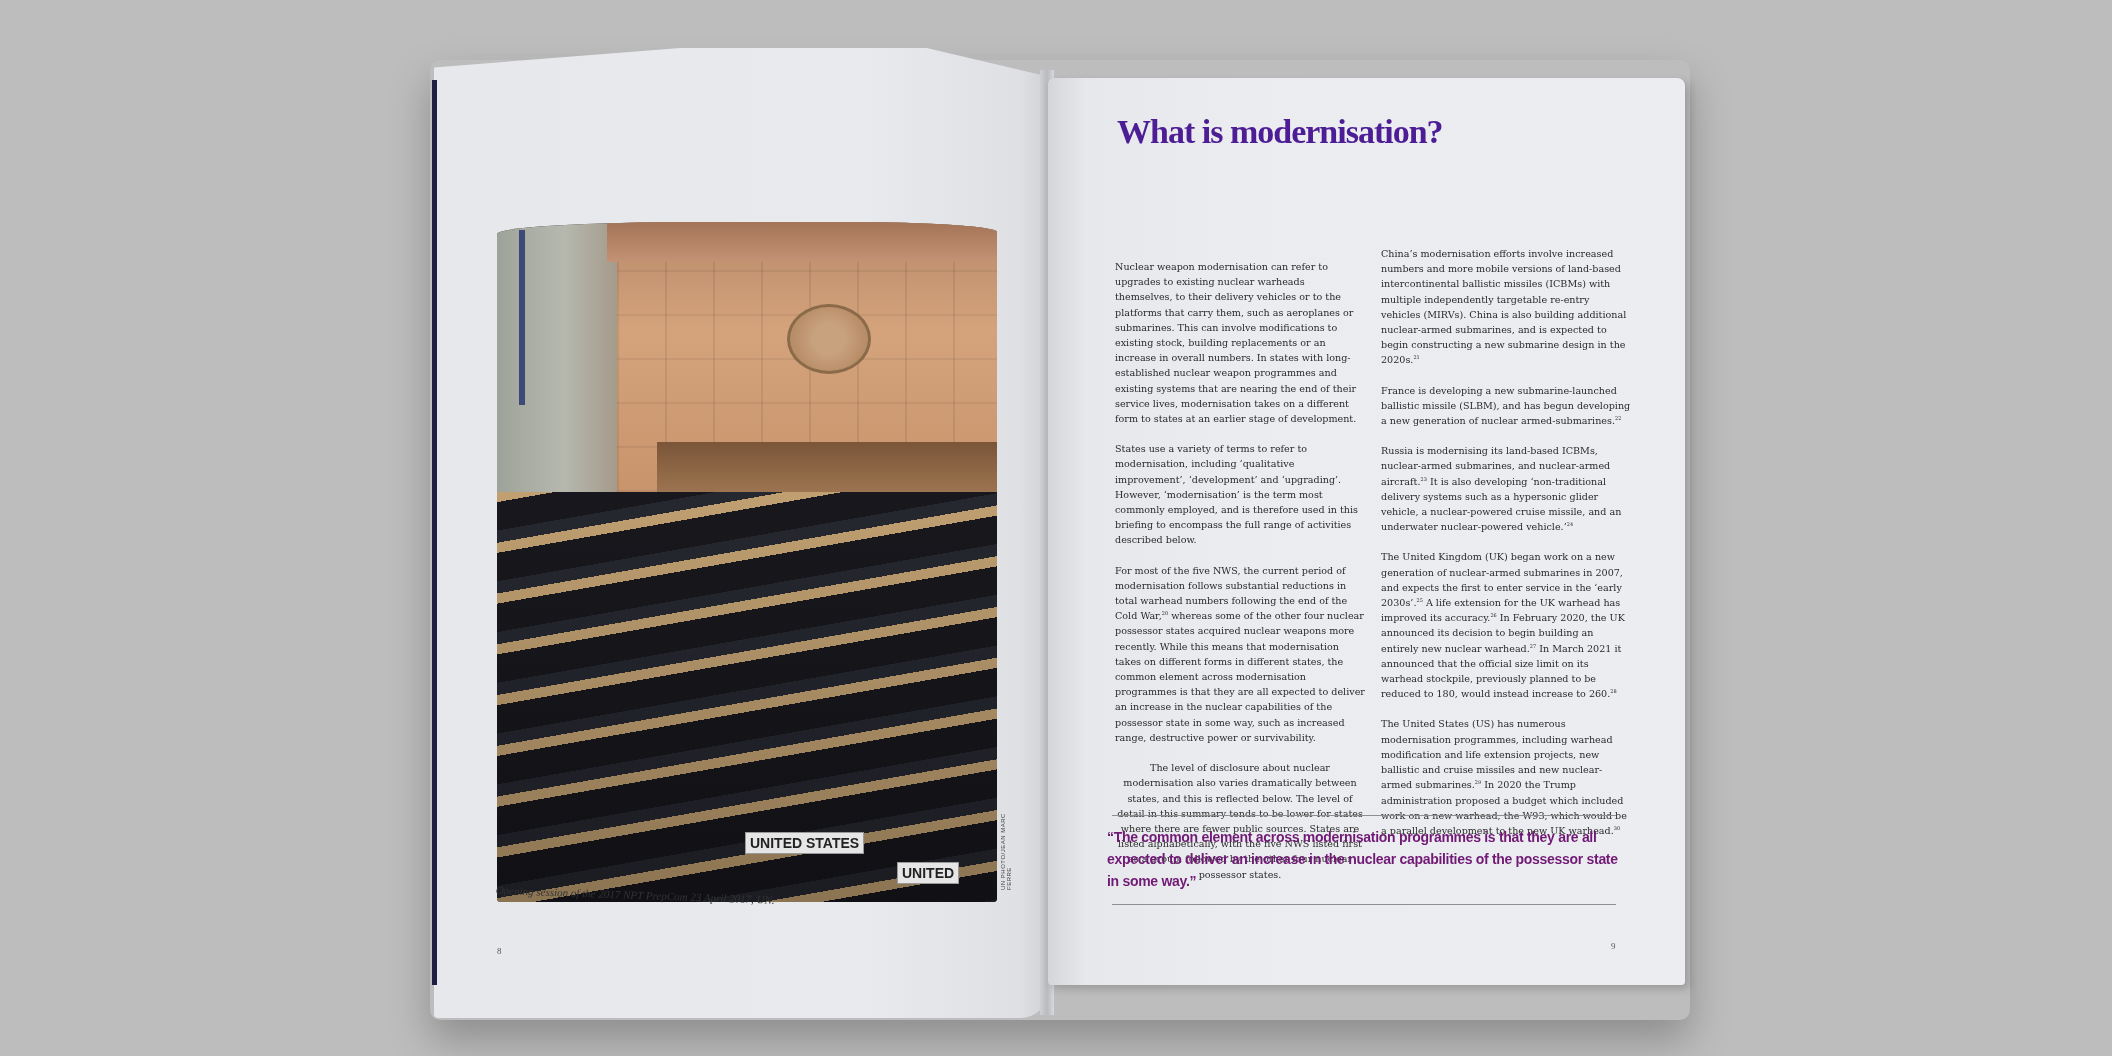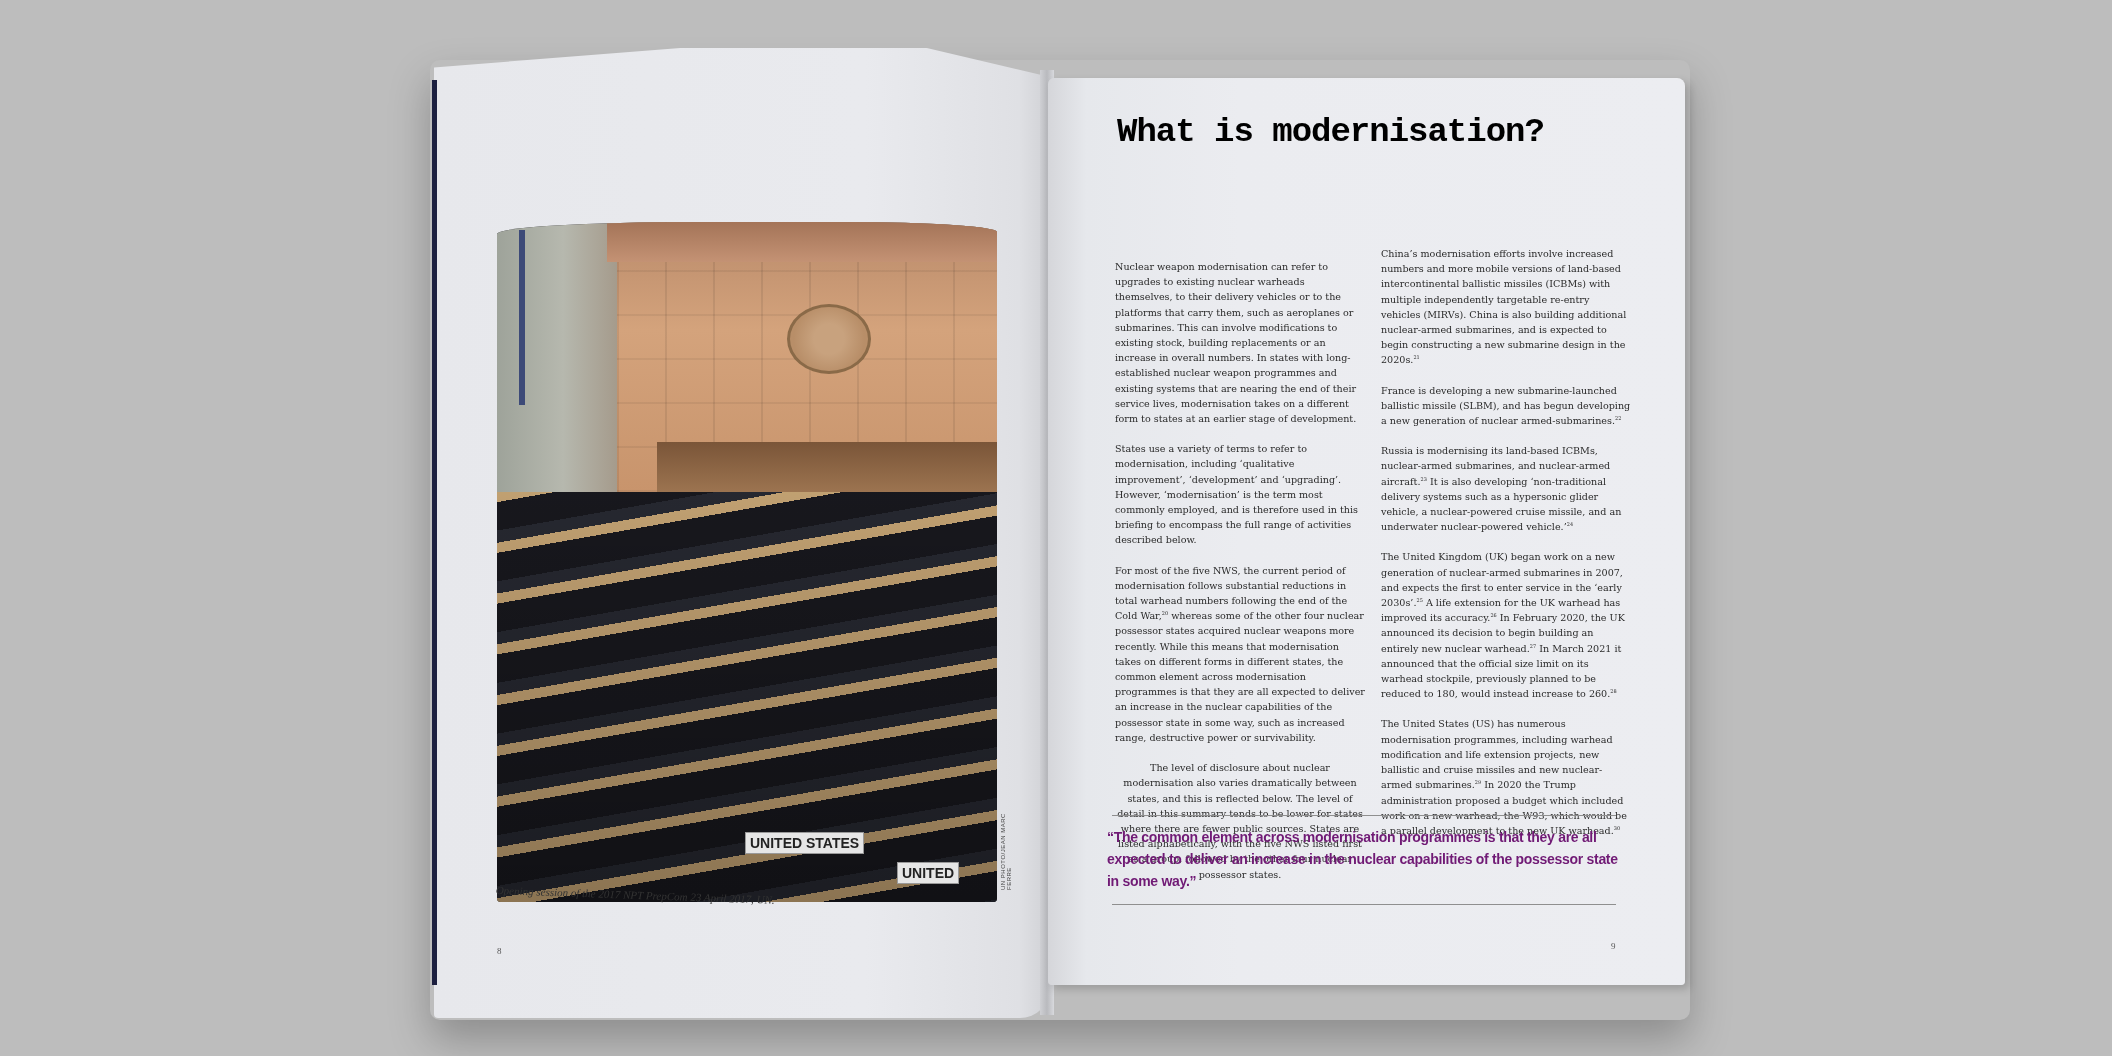--- a/index.html
+++ b/index.html
@@ -94,22 +94,22 @@
     position:absolute; left:496px; top:884px;
     font-family:"Liberation Serif", serif; font-style:italic;
     font-size:11px; color:#333; transform:rotate(2deg); transform-origin:left top;
   }
   .pagenum {
     position:absolute; font-family:"Liberation Serif", serif; font-size:9px; color:#555;
   }
   
   .title {
     position:absolute; left:1117px; top:113px;
-    font-family:Liberation Mono, monospace; font-weight:bold;
-    font-size:34px; color:#000000; letter-spacing:-1px;
+    font-family:Liberation Serif, serif; font-weight:bold;
+    font-size:34px; color:#4c1d95; letter-spacing:-1px;
   }
   .col {
     position:absolute; width:250px;
     font-family:"DejaVu Serif", serif; font-size:9.6px; line-height:15.2px; color:#2a2a2a;
   }
   .col p { margin:0 0 15px 0; }
   .col sup { font-size:5px; vertical-align:super; line-height:0; }
   .rule {
     position:absolute; left:1112px; width:504px; height:1px; background:#8f8f8f;
   }

